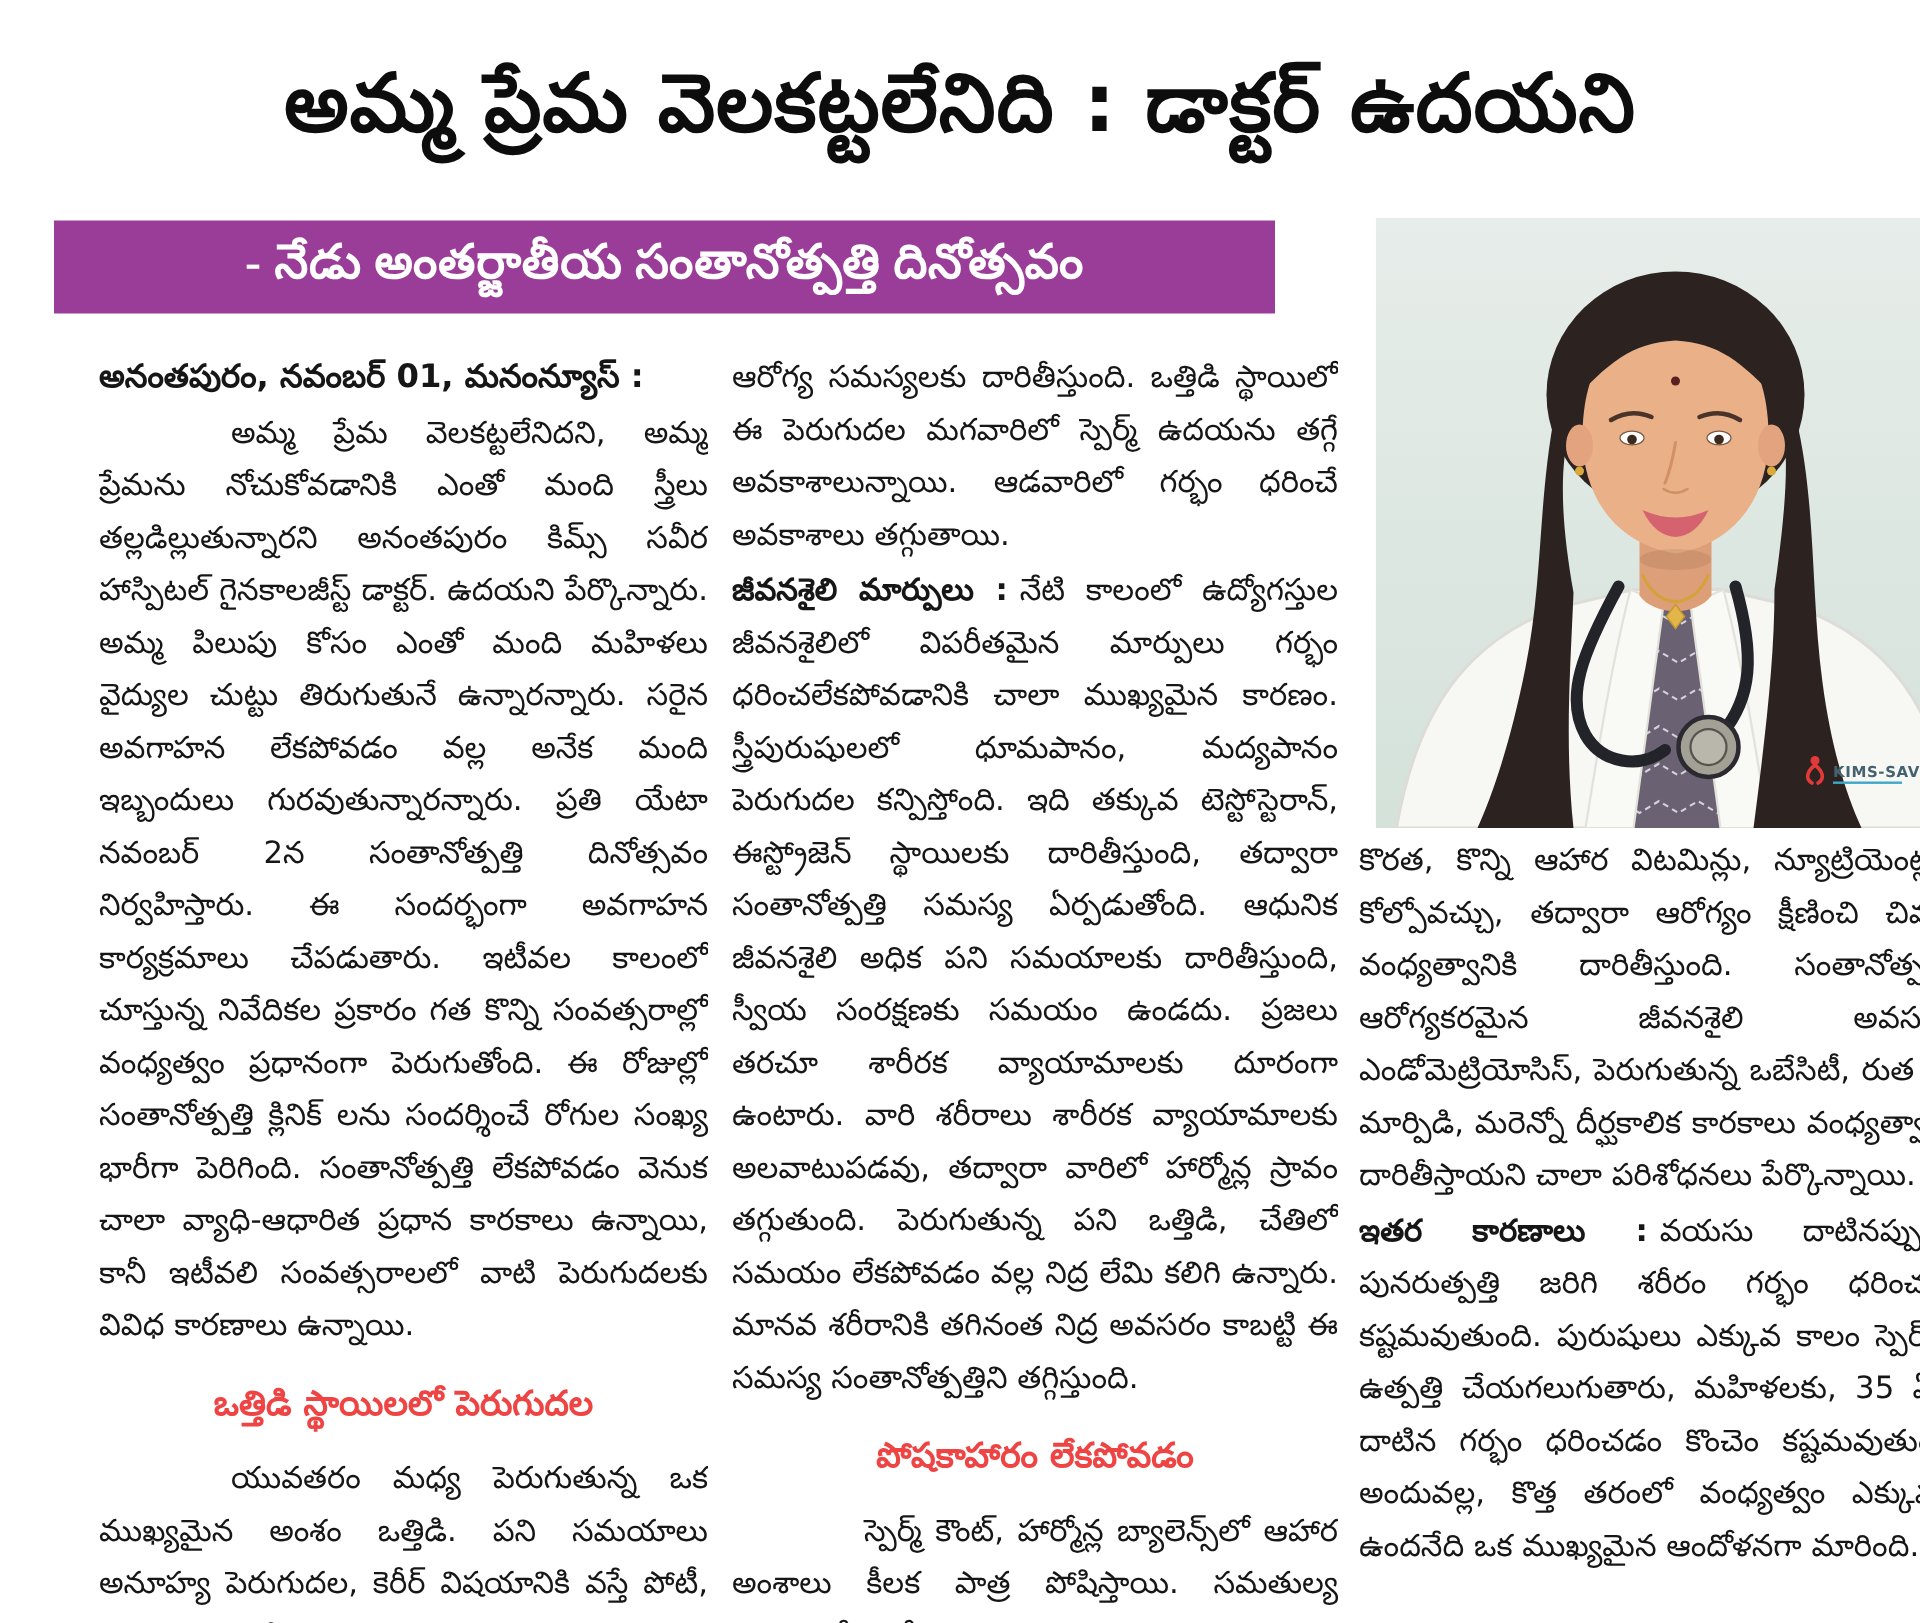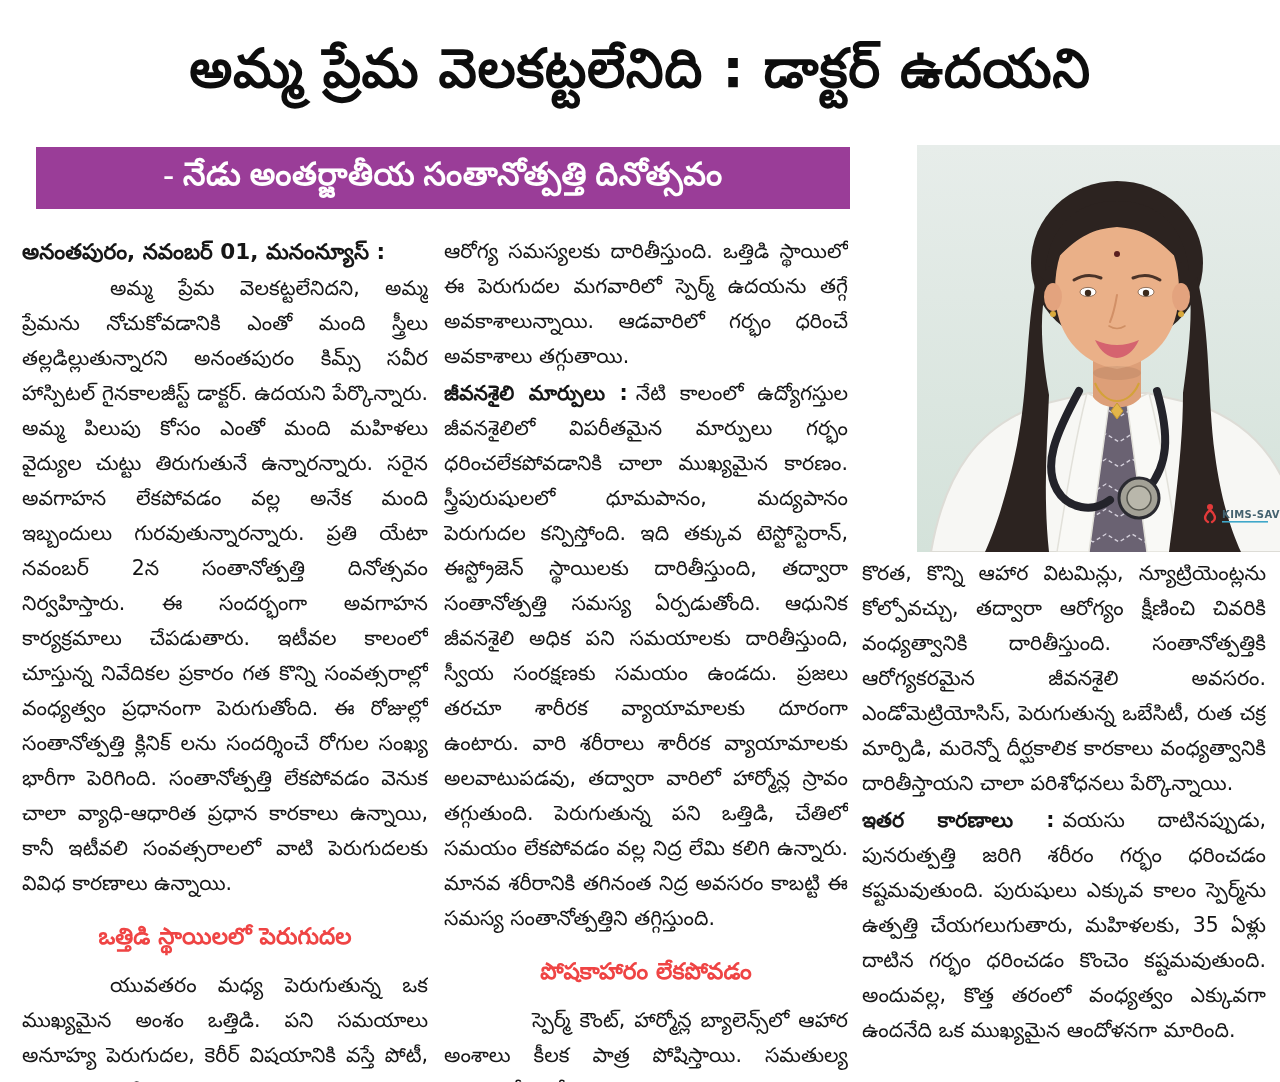--- a/index.html
+++ b/index.html
@@ -24,21 +24,21 @@
     color:#ffffff;font-size:32px;font-weight:700;letter-spacing:0.5px;
     white-space:nowrap;overflow:hidden;max-width:800px;font-family:Liberation Serif, serif;
   }
   .photo{
     position:absolute;left:917px;top:145px;width:377px;height:407px;margin:0;
     overflow:hidden;
   }
   .photo svg{display:block;}
   .col{
     position:absolute;text-align:justify;color:#161616;
-    font-size:20.5px;line-height:35px;overflow:hidden;
+    font-size:20.5px;line-height:35px;overflow:hidden;margin-left:44px;
   }
   .col1{left:22px;top:234px;width:406px;height:848px;}
   .col2{left:444px;top:234px;width:404px;height:848px;}
   .col3{left:862px;top:556px;width:404px;height:526px;}
   .col p{margin:0 0 2px 0;}
   .dateline{font-weight:700;font-size:21.5px;margin-bottom:8px;}
   .indent{text-indent:88px;}
   .subhead{
     font-size:23px;font-weight:700;text-align:center;
     margin:18px 0 14px 0;color:#ef4444;

